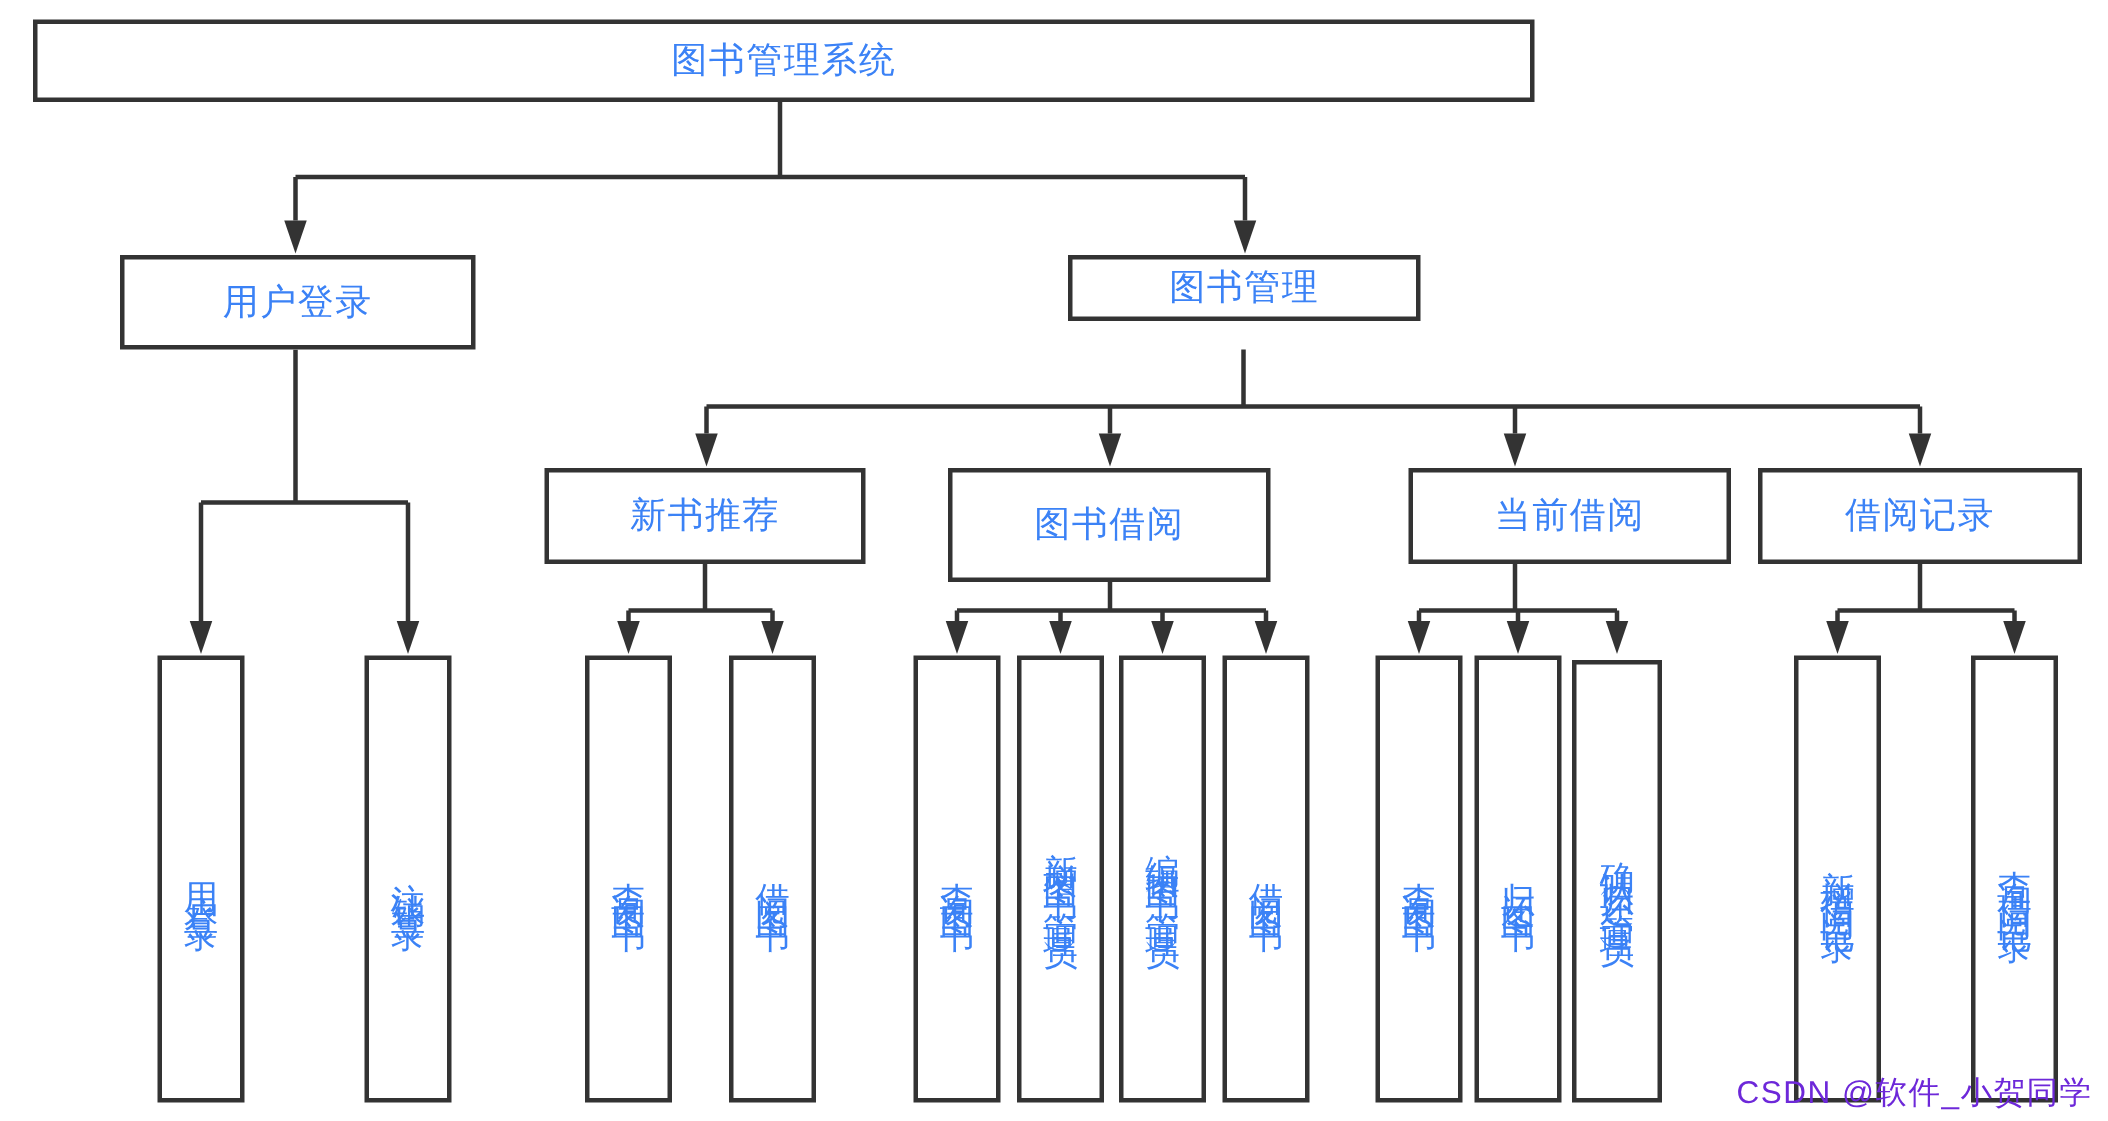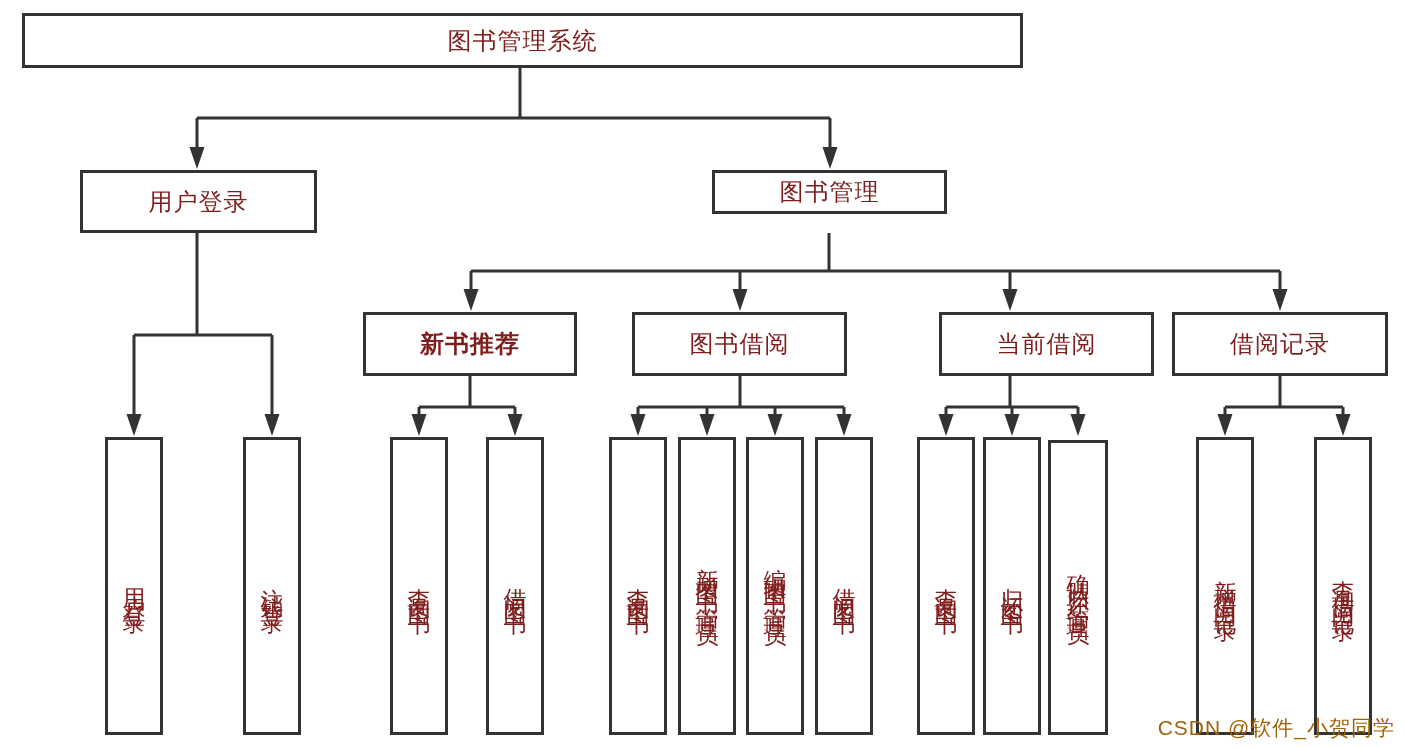--- a/index.html
+++ b/index.html
@@ -15,21 +15,21 @@
     position: absolute;
     left: 0; top: 0;
     width: 1405px; height: 747px;
     pointer-events: none;
   }
   .node {
     position: absolute;
     box-sizing: border-box;
     background: #ffffff;
     border: 3px solid #333333;
-    color: #7f1d1d;
+    color: #3b82f6;
     display: flex;
     align-items: center;
     justify-content: center;
     text-align: center;
   }
   .h-node {
     font-size: 24px;
     letter-spacing: 1px;
     line-height: 1;
   }
@@ -41,21 +41,21 @@
     line-height: 1;
     top: 437px;
     width: 58px;
     height: 298px;
   }
   .watermark {
     position: absolute;
     right: 10px;
     top: 714px;
     font-size: 21px;
-    color: #a16207;
+    color: #6d28d9;
     letter-spacing: 1px;
     white-space: nowrap;
   }
 </style>
 </head>
 <body>
 
 <div id="stage">
 
   <svg id="connectors" viewBox="0 0 1405 747" xmlns="http://www.w3.org/2000/svg">
@@ -89,22 +89,22 @@
       <polygon points="1217.5,414 1232.5,414 1225,436"></polygon>
       <polygon points="1335.5,414 1350.5,414 1343,436"></polygon>
     </g>
   </svg>
 
   <div class="node h-node" style="left:22px; top:13px; width:1001px; height:55px;">图书管理系统</div>
 
   <div class="node h-node" style="left:80px; top:170px; width:237px; height:63px;">用户登录</div>
   <div class="node h-node" style="left:712px; top:170px; width:235px; height:44px;">图书管理</div>
 
-  <div class="node h-node" style="left:363px; top:312px; width:214px; height:64px;font-weight:bold;">新书推荐</div>
-  <div class="node h-node" style="left:632px; top:312px; width:215px; height:64px;">图书借阅</div>
+  <div class="node h-node" style="left:363px; top:312px; width:214px; height:64px;">新书推荐</div>
+  <div class="node h-node" style="left:632px; top:312px; width:215px; height:76px;">图书借阅</div>
   <div class="node h-node" style="left:903px; top:312px; width:215px; height:64px;margin-left:36px;">当前借阅</div>
   <div class="node h-node" style="left:1172px; top:312px; width:216px; height:64px;">借阅记录</div>
 
   <div class="node v-node" style="left:105px;">用户登录</div>
   <div class="node v-node" style="left:243px;">注销登录</div>
 
   <div class="node v-node" style="left:390px;">查询图书</div>
   <div class="node v-node" style="left:486px;">借阅图书</div>
 
   <div class="node v-node" style="left:609px;">查询图书</div>

